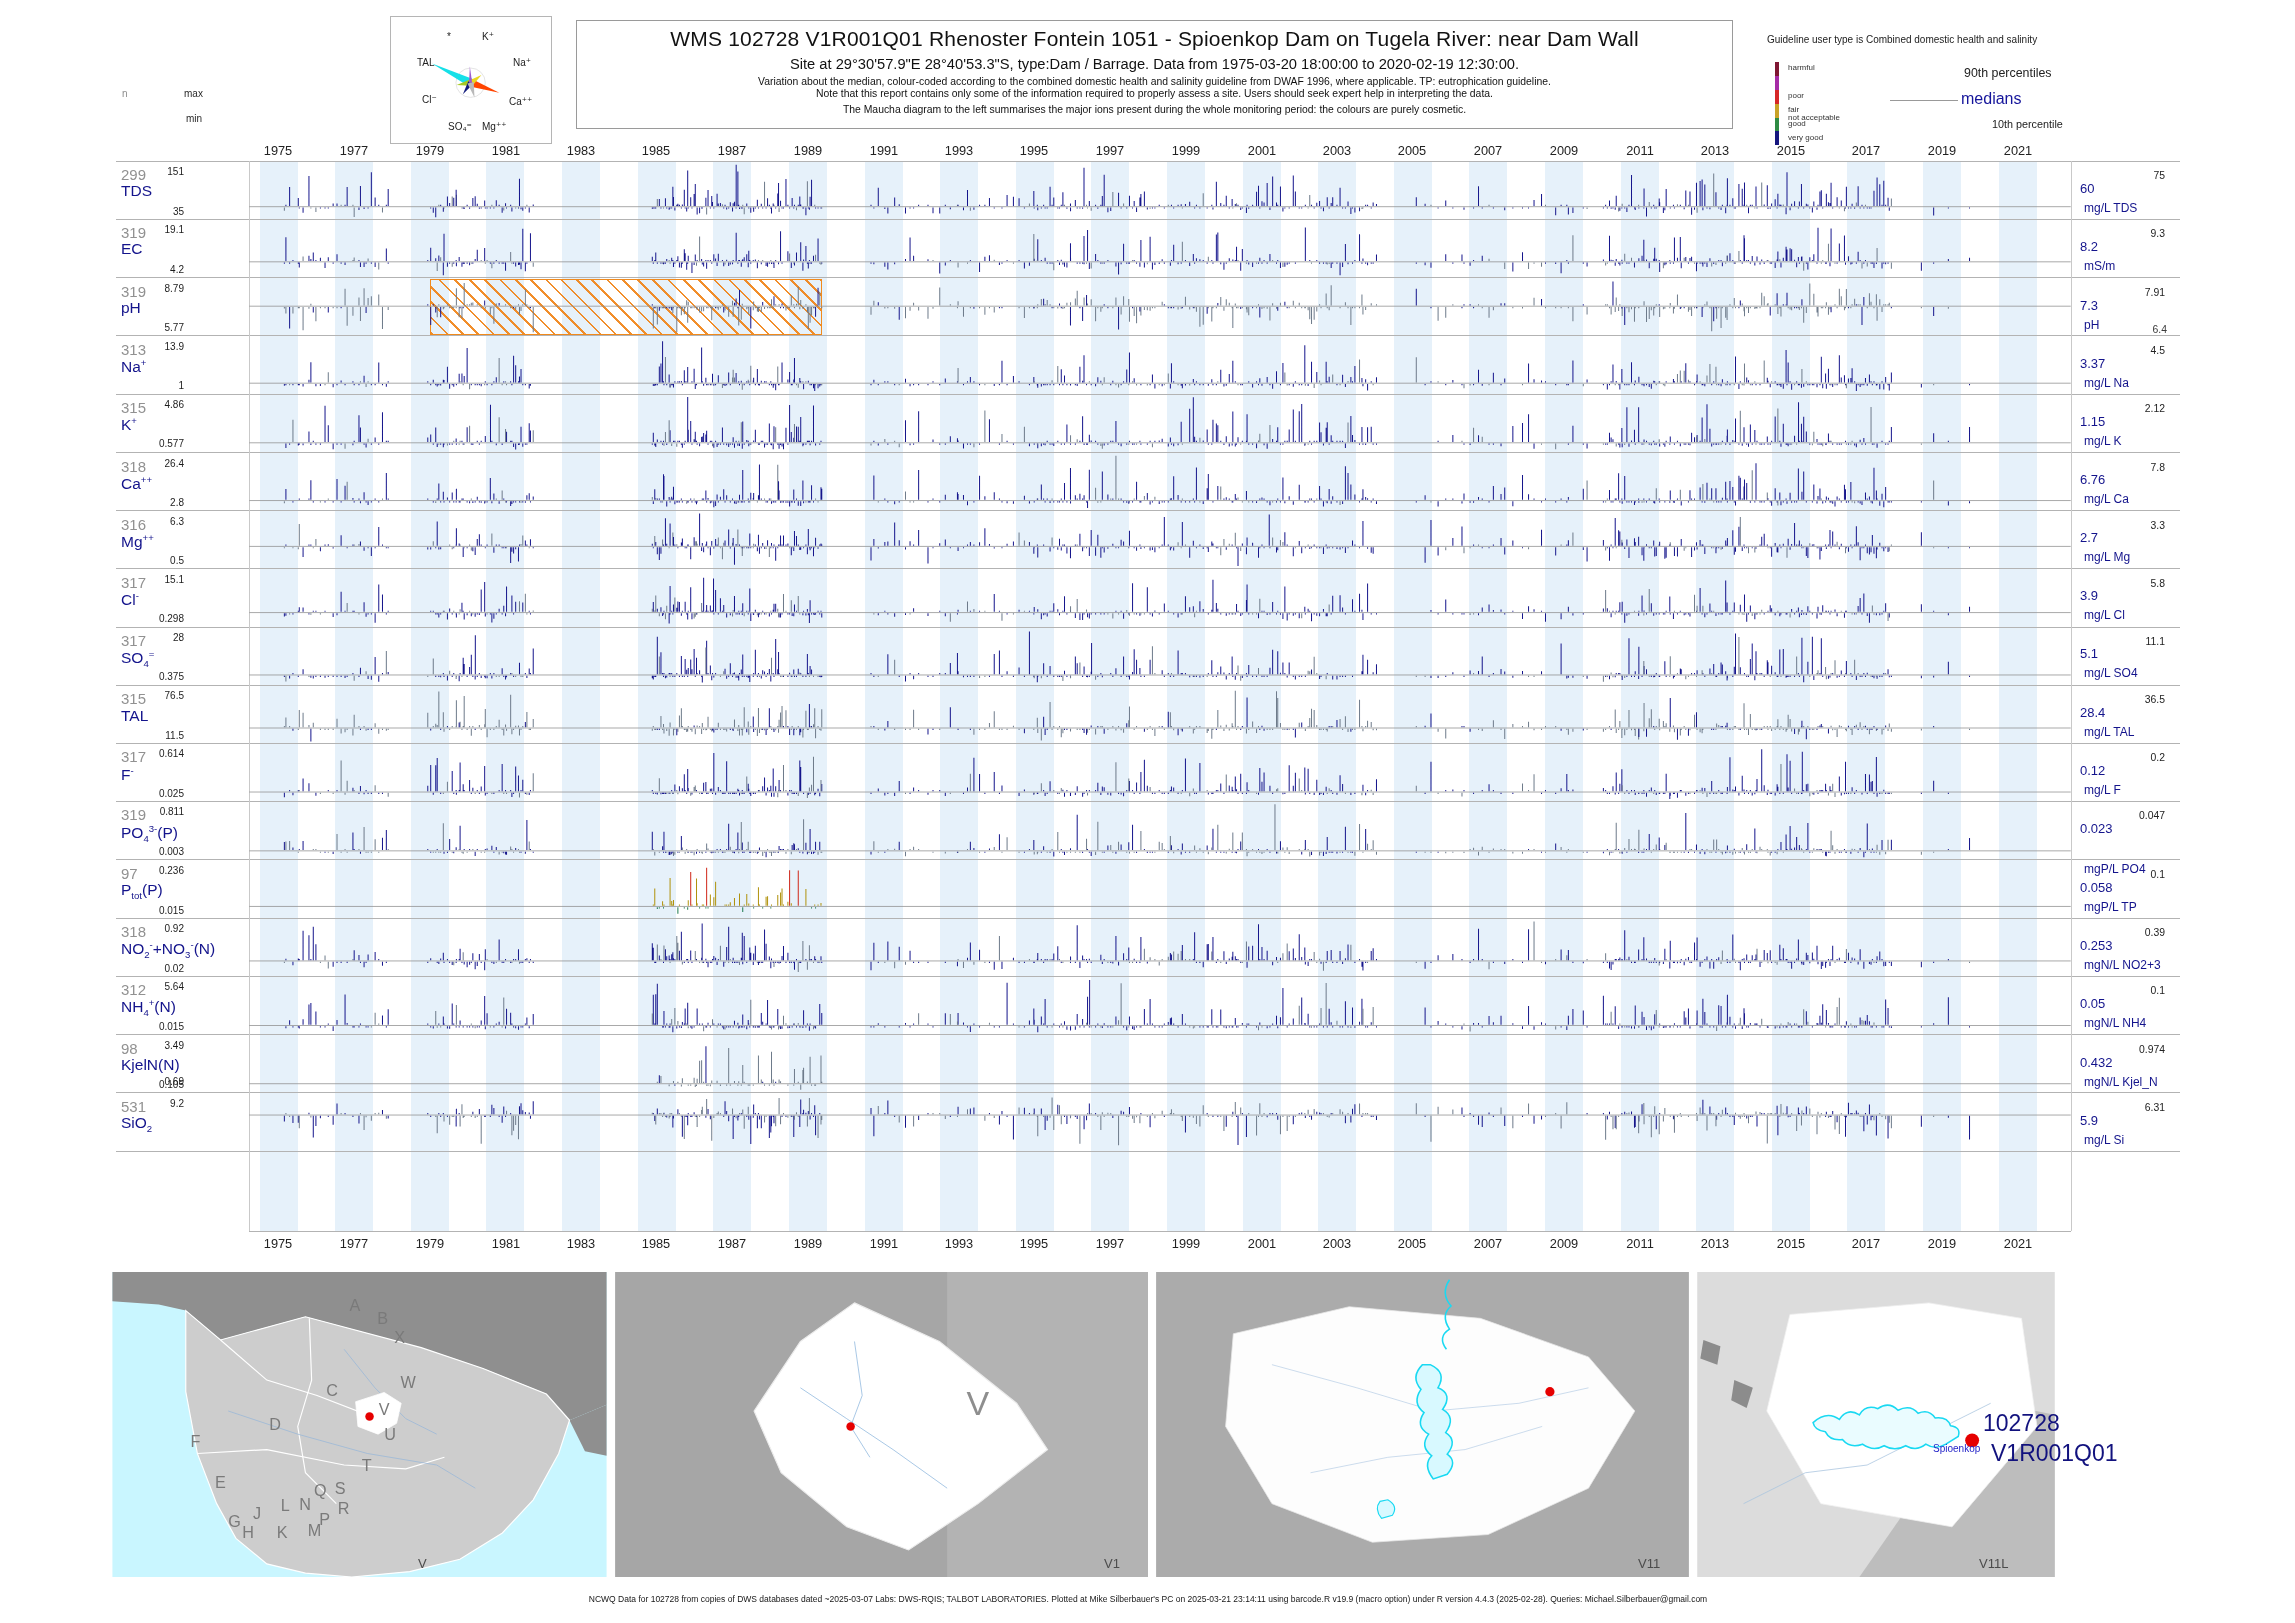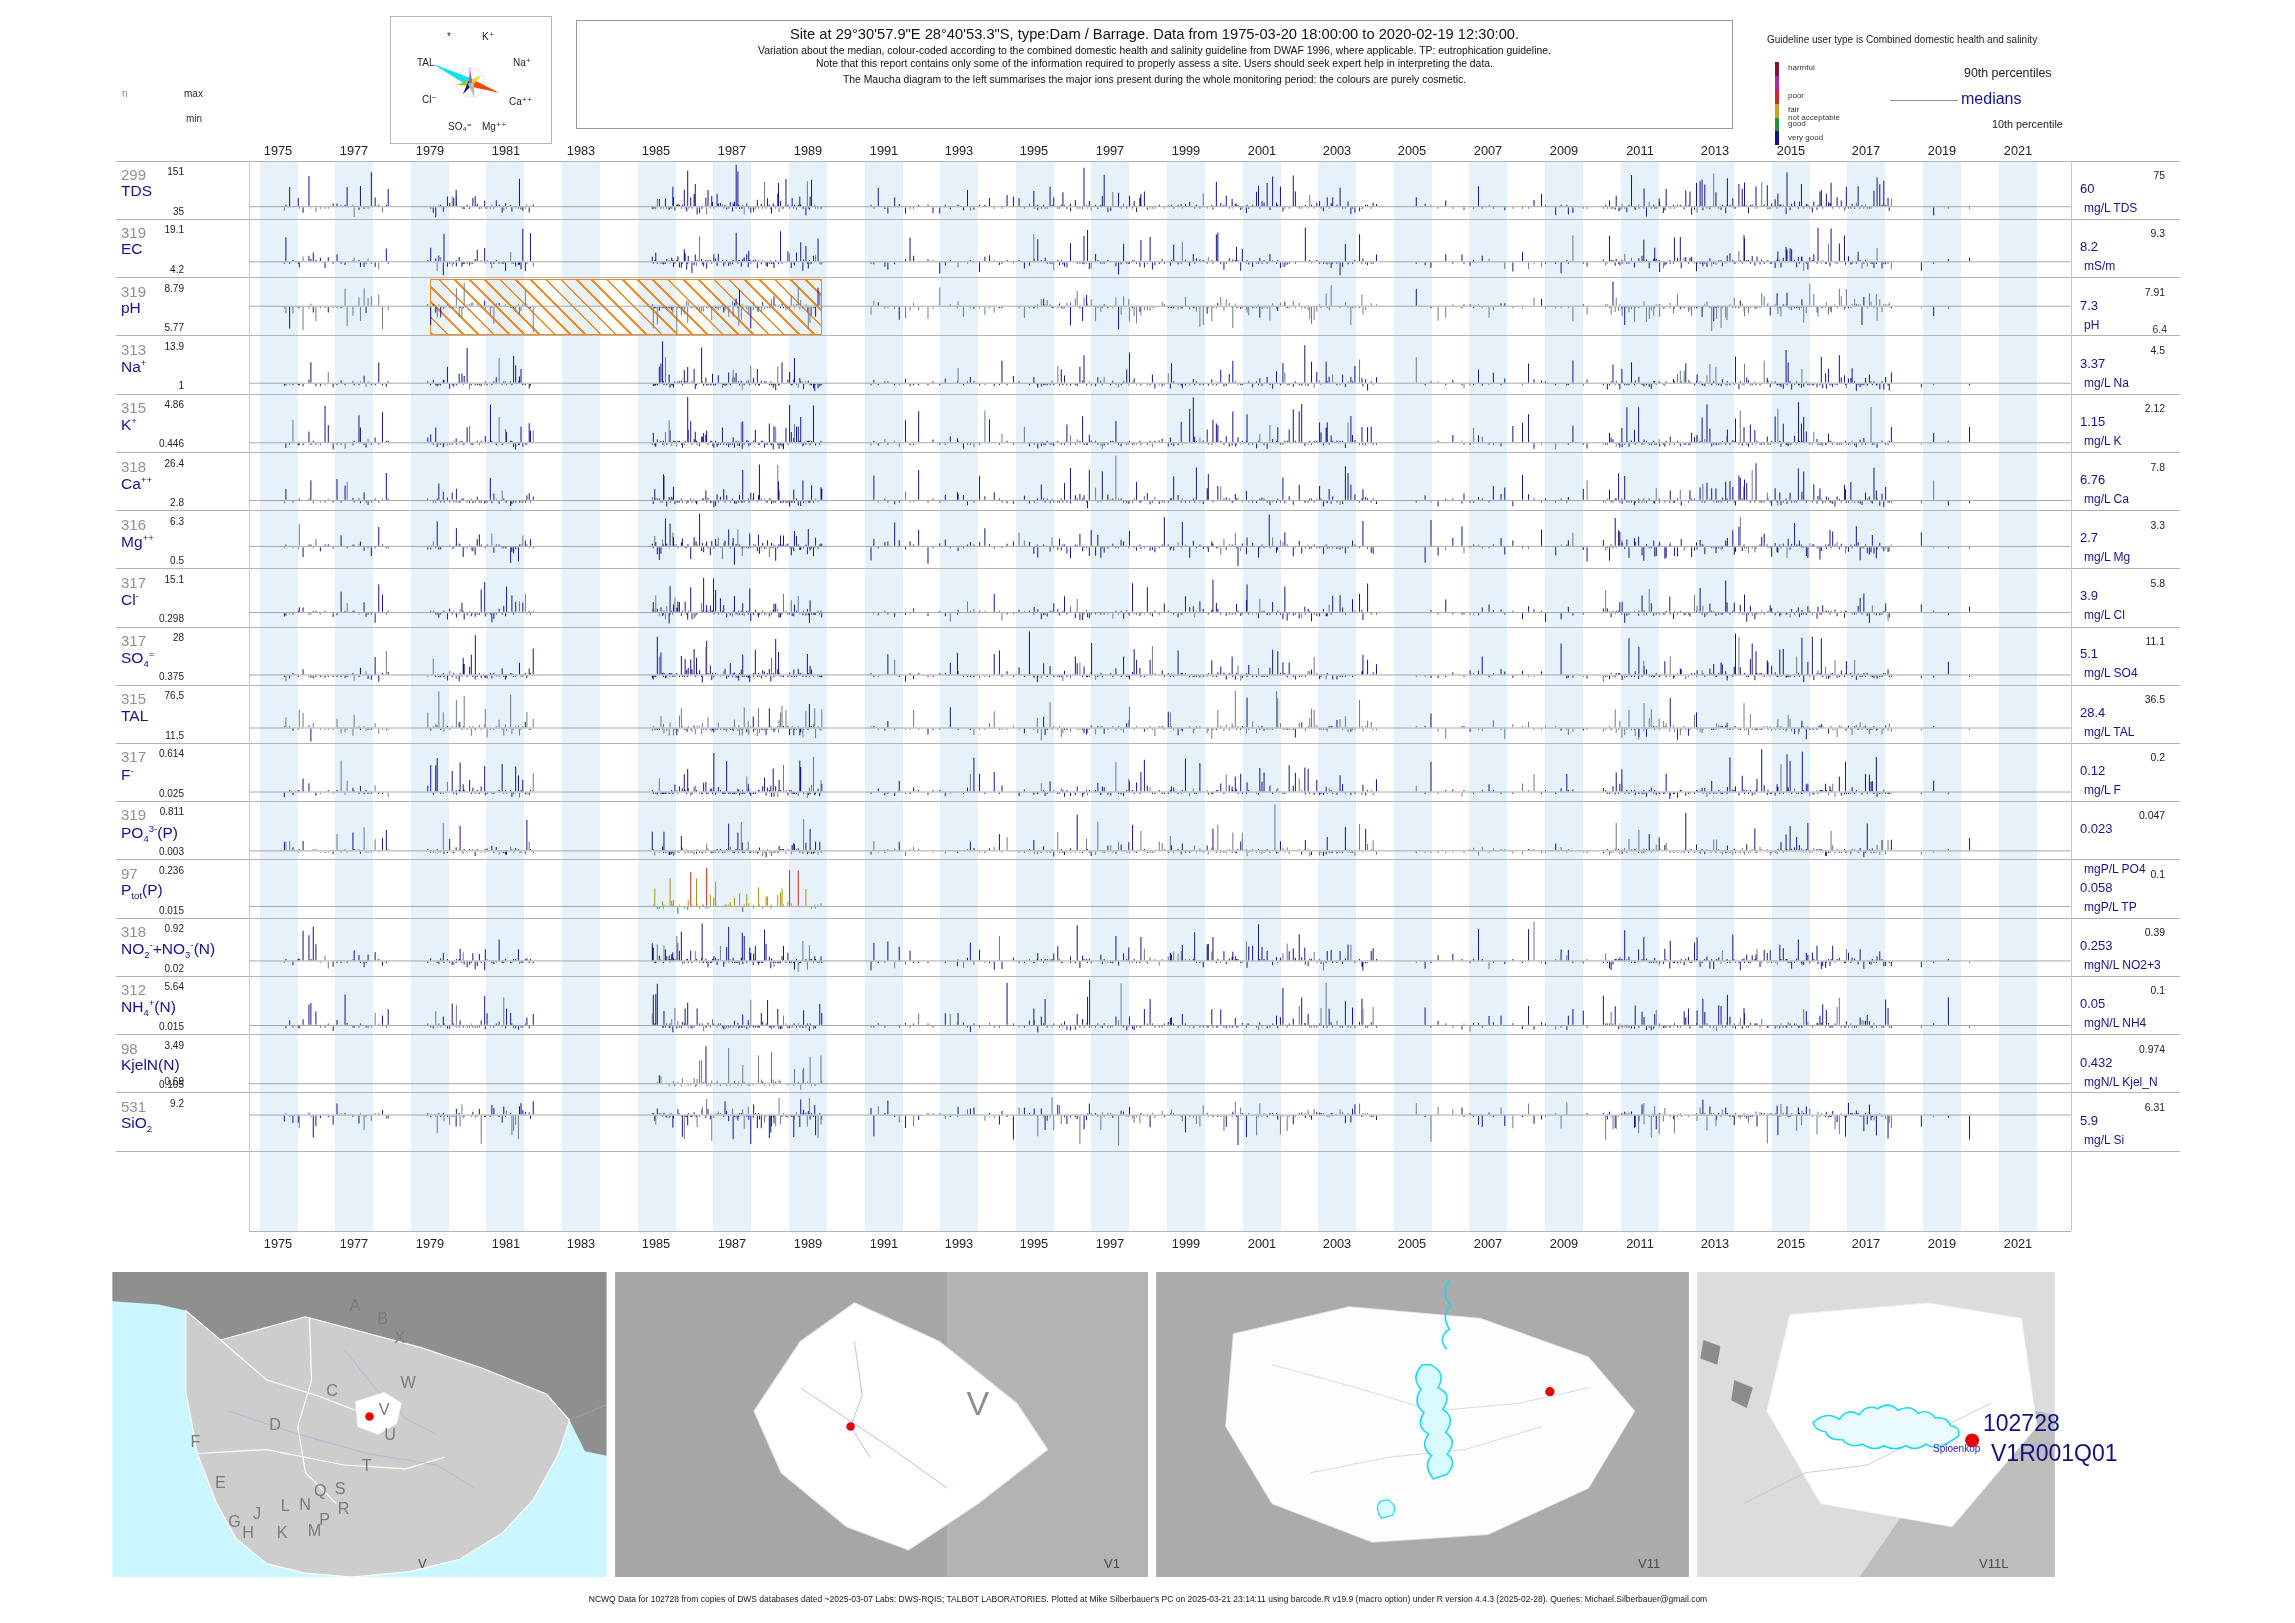--- a/index.html
+++ b/index.html
@@ -74,20 +74,21 @@
         <div class="maucha-lab" style="left:26px;top:40px;">TAL</div>
         <div class="maucha-lab" style="left:122px;top:40px;">Na⁺</div>
         <div class="maucha-lab" style="left:31px;top:77px;">Cl⁻</div>
         <div class="maucha-lab" style="left:118px;top:79px;">Ca⁺⁺</div>
         <div class="maucha-lab" style="left:57px;top:104px;">SO₄⁼</div>
         <div class="maucha-lab" style="left:91px;top:104px;">Mg⁺⁺</div>
       </div>
   </div>
 
   <div class="title-box">
+    <div class="t1">WMS 102728 V1R001Q01 Rhenoster Fontein 1051 - Spioenkop Dam on Tugela River: near Dam Wall</div>
     <div class="t2">Site at 29°30'57.9"E 28°40'53.3"S, type:Dam / Barrage.  Data from 1975-03-20 18:00:00 to 2020-02-19 12:30:00.</div>
     <div class="t3">Variation about the median,  colour-coded according to the combined domestic health and salinity guideline from DWAF 1996, where applicable. TP: eutrophication guideline.</div>
     <div class="t4">Note that this report contains only some of the information required to properly assess a site. Users should seek expert help in interpreting the data.</div>
     <div class="t5">The Maucha diagram to the left summarises the major ions present during the whole monitoring period: the colours are purely cosmetic.</div>
   </div>
 
   <div class="guide-title">Guideline user type is Combined domestic health and salinity</div>
   <div id="guide-classes">
       <div class="gl-seg" style="top:62px;background:#7f1733;"></div>
       <div class="gl-lab" style="top:63px;">harmful</div>
@@ -228,21 +229,21 @@
       <div class="mx" style="top:283px;">8.79</div>
       <div class="pname" style="top:299px;"><span>pH</span></div>
       <div class="mx" style="top:322px;">5.77</div>
       <div class="nval" style="top:341px;">313</div>
       <div class="mx" style="top:341px;">13.9</div>
       <div class="pname" style="top:357px;"><span>Na</span><sup>+</sup></div>
       <div class="mx" style="top:380px;">1</div>
       <div class="nval" style="top:399px;">315</div>
       <div class="mx" style="top:399px;">4.86</div>
       <div class="pname" style="top:415px;"><span>K</span><sup>+</sup></div>
-      <div class="mx" style="top:438px;">0.446</div>
+      <div class="mx" style="top:438px;">0.577</div>
       <div class="nval" style="top:458px;">318</div>
       <div class="mx" style="top:458px;">26.4</div>
       <div class="pname" style="top:474px;"><span>Ca</span><sup>++</sup></div>
       <div class="mx" style="top:497px;">2.8</div>
       <div class="nval" style="top:516px;">316</div>
       <div class="mx" style="top:516px;">6.3</div>
       <div class="pname" style="top:532px;"><span>Mg</span><sup>++</sup></div>
       <div class="mx" style="top:555px;">0.5</div>
       <div class="nval" style="top:574px;">317</div>
       <div class="mx" style="top:574px;">15.1</div>

